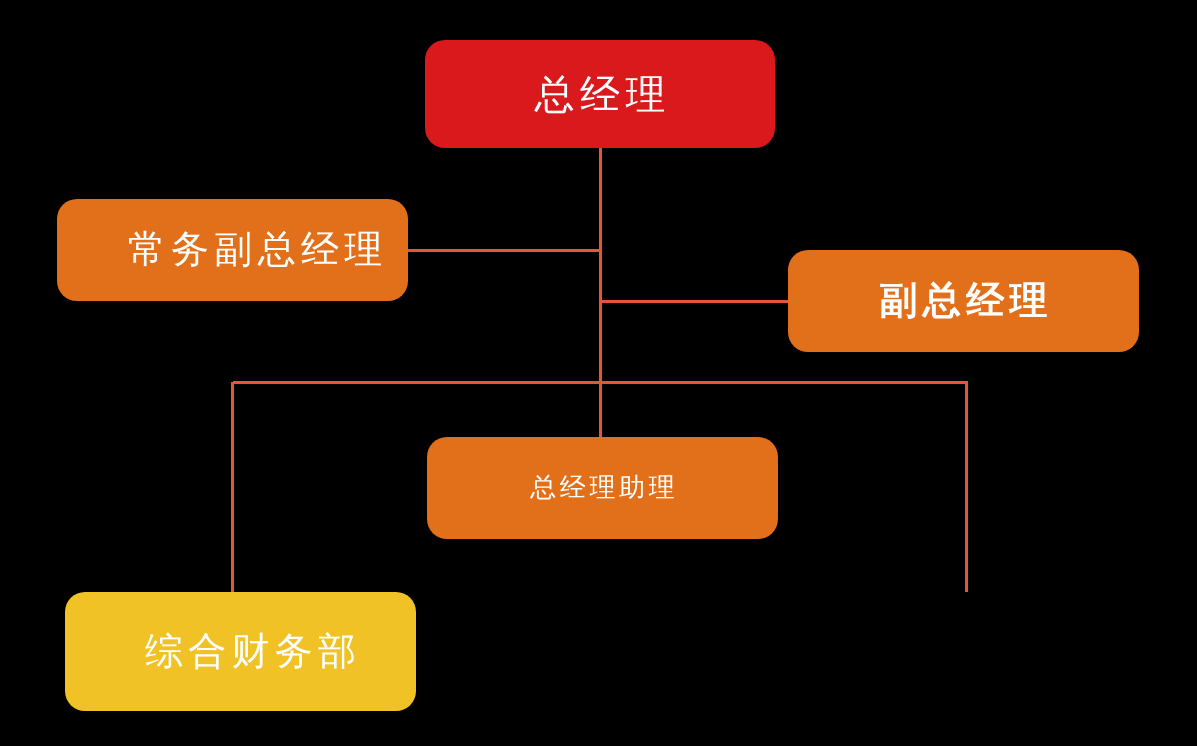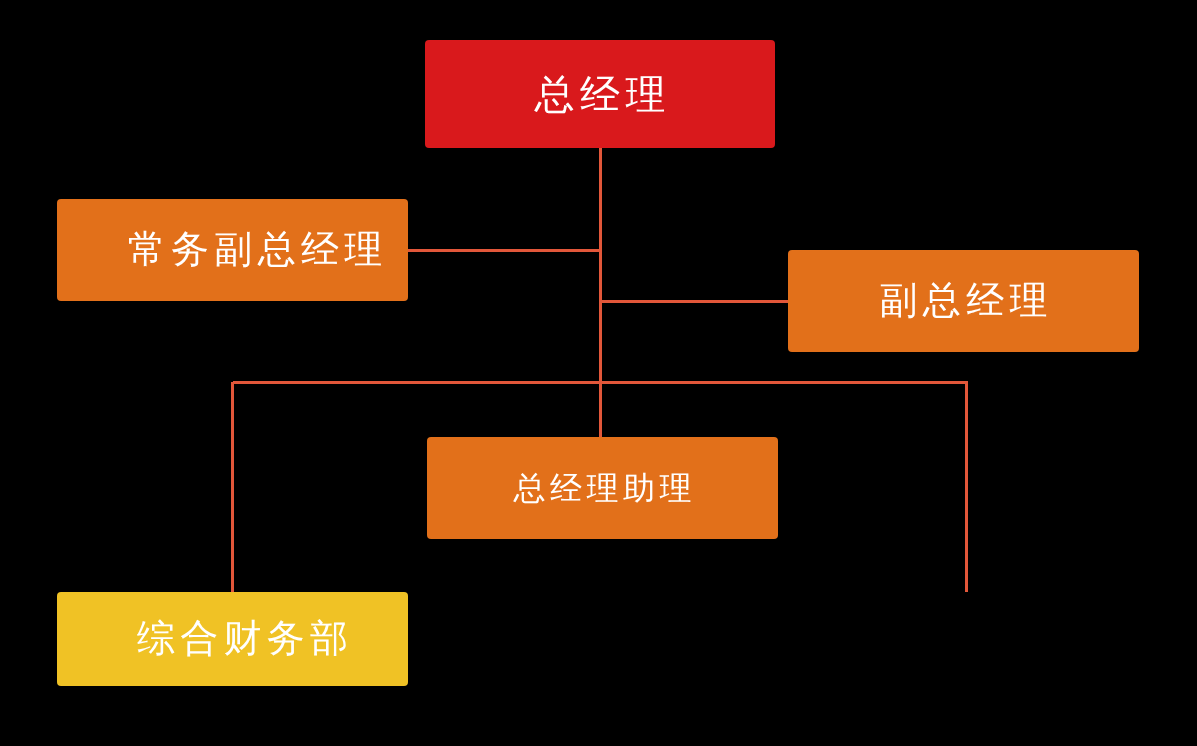--- a/index.html
+++ b/index.html
@@ -21,52 +21,52 @@
     top: 0;
     width: 1197px;
     height: 746px;
     pointer-events: none;
   }
   .node {
     position: absolute;
     display: flex;
     align-items: center;
     justify-content: center;
-    border-radius: 4px;
+    border-radius: 20px;
     box-sizing: border-box;
     color: #ffffff;
     text-align: center;
     letter-spacing: 0.14em;
     text-indent: 0.14em;
     line-height: 1.15;
     white-space: nowrap;
     user-select: none;
   }
   .node-level-0 {
     background: #D9191C;
     font-size: 40px;
   }
   .node-level-1 {
     background: #E2701A;
     font-size: 38px;
   }
   .node-level-2 {
     background: #E2701A;
-    font-size: 32px;
+    font-size: 26px;
   }
   .node-level-3 {
     background: #F0C225;
     font-size: 38px;
   }
   
   #node-gm        { left: 425px; top: 40px;  width: 350px; height: 108px; }
   #node-evp       { left: 57px;  top: 199px; width: 351px; height: 102px; padding-left: 45px; }
-  #node-vp        { left: 788px; top: 250px; width: 351px; height: 102px; }
+  #node-vp        { left: 788px; top: 250px; width: 351px; height: 102px; font-weight: bold; }
   #node-asst      { left: 427px; top: 437px; width: 351px; height: 102px; }
-  #node-finance   { left: 57px;  top: 592px; width: 351px; height: 94px; padding-left: 20px; }
+  #node-finance   { left: 65px;  top: 592px; width: 351px; height: 119px; padding-left: 20px; }
   #node-engineer  { left: 788px; top: 592px; width: 351px; height: 102px; }
 </style>
 </head>
 <body>
 
 <div id="chart-root">
 
   <svg class="connectors" viewBox="0 0 1197 746" width="1197" height="746" aria-hidden="true">
     <g stroke="#E2573A" stroke-width="3" fill="none" shape-rendering="crispEdges">
 

